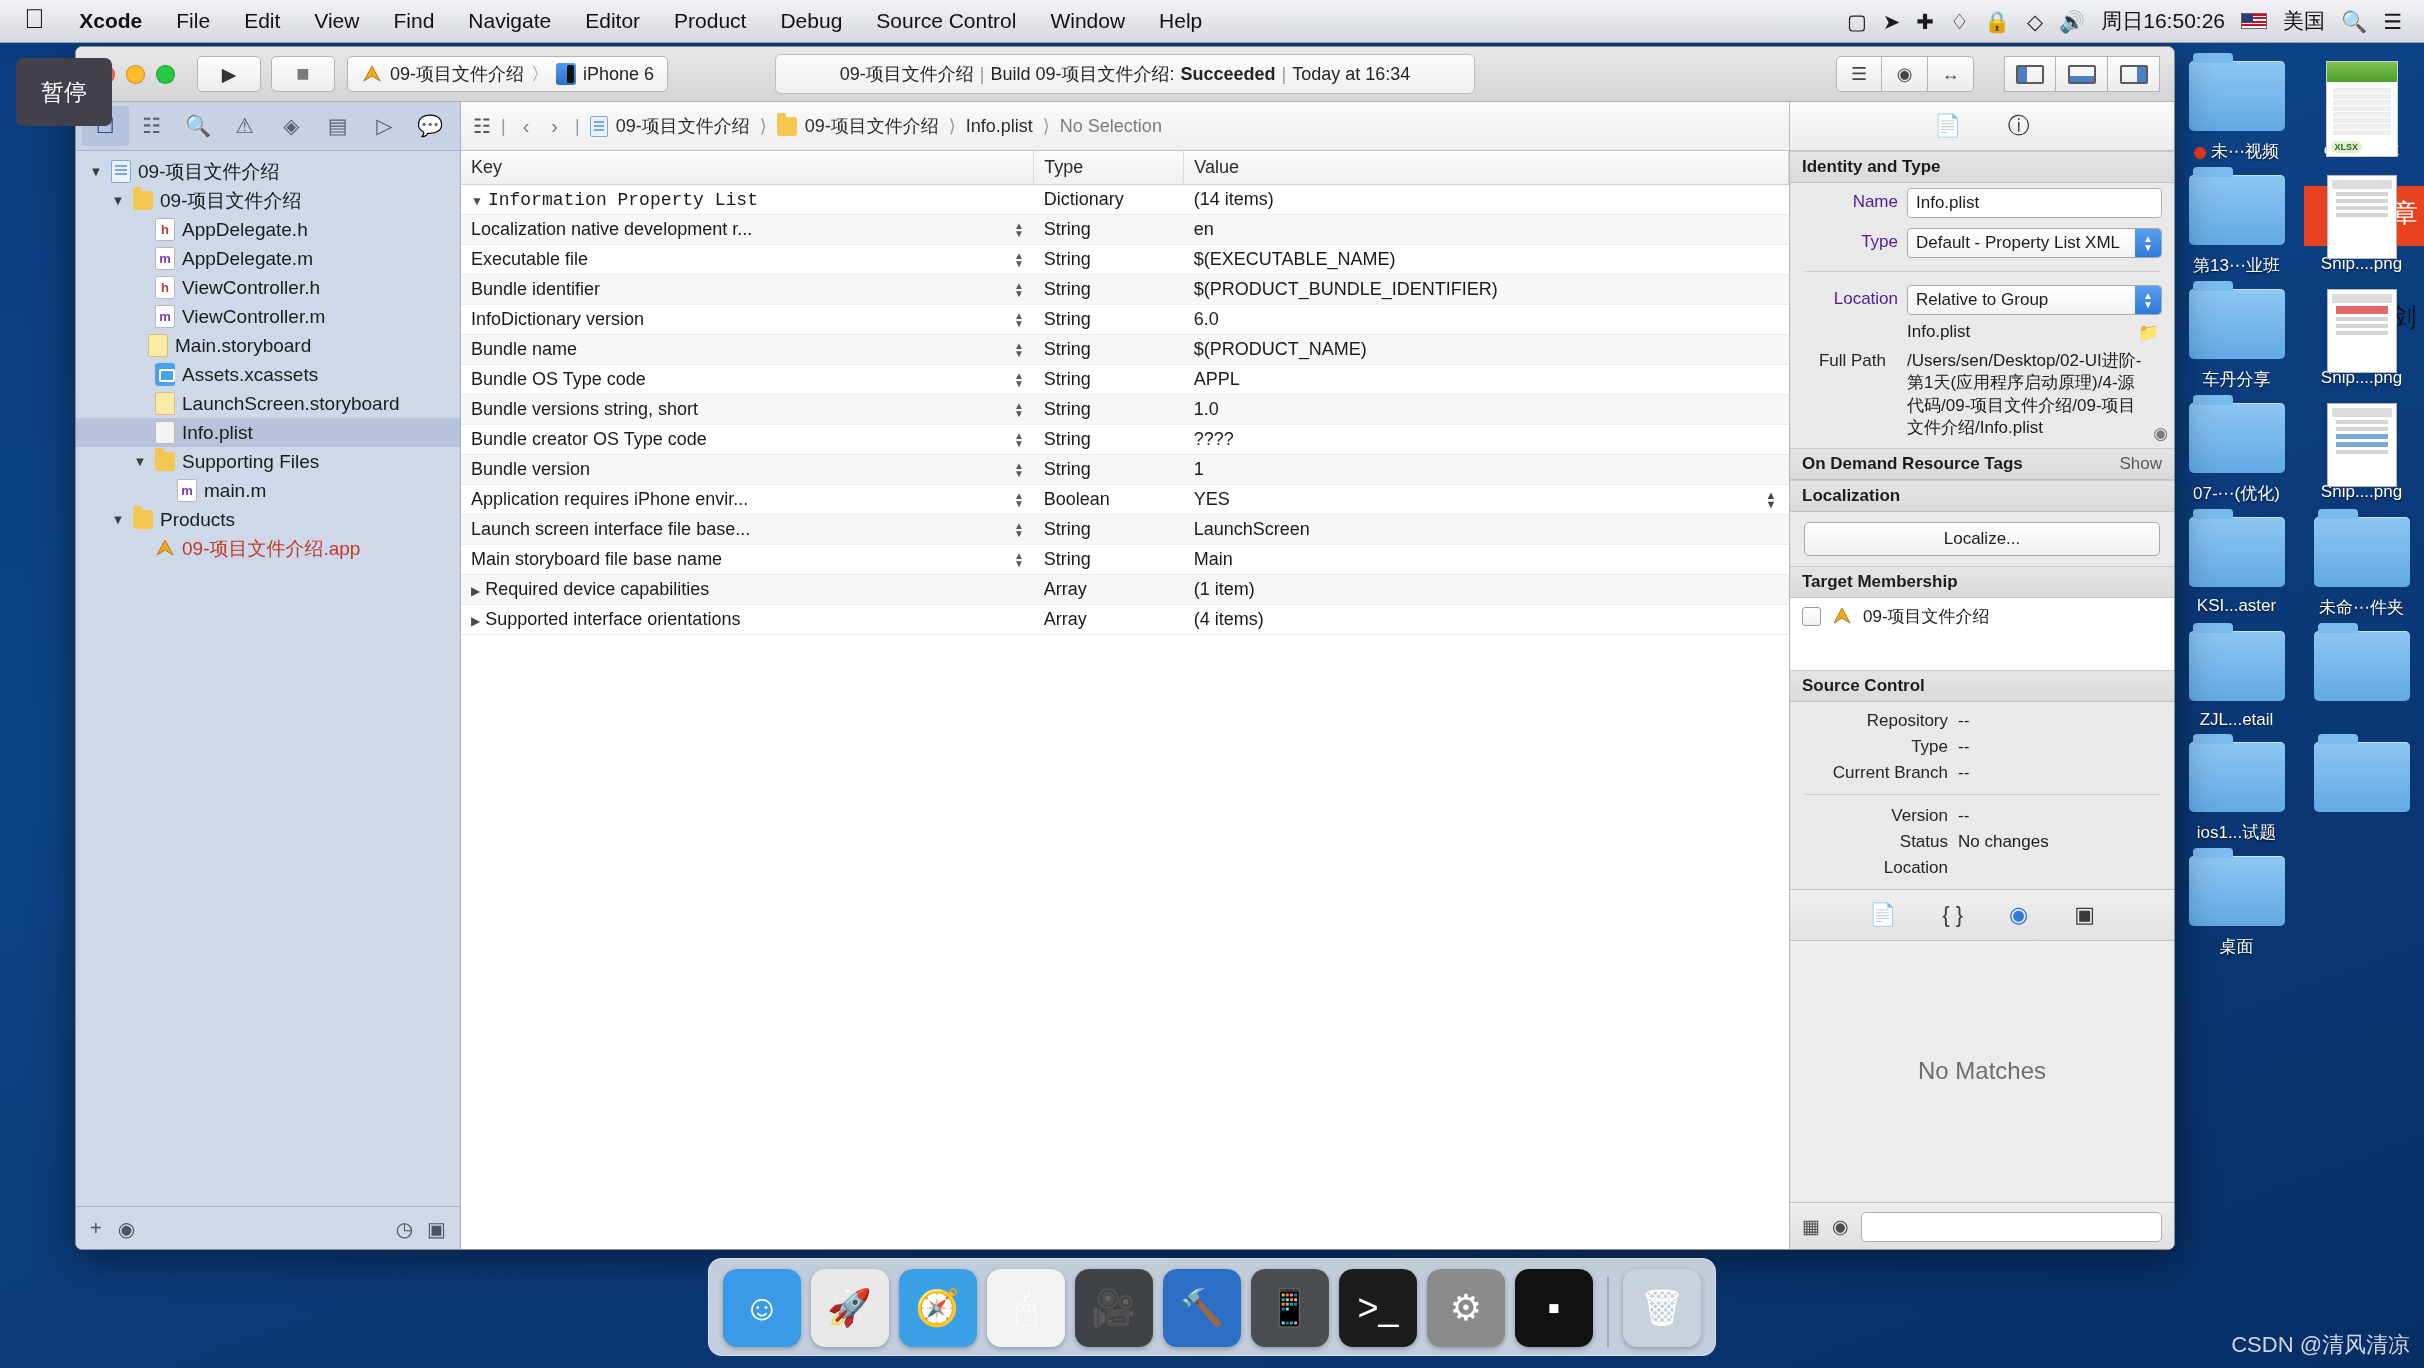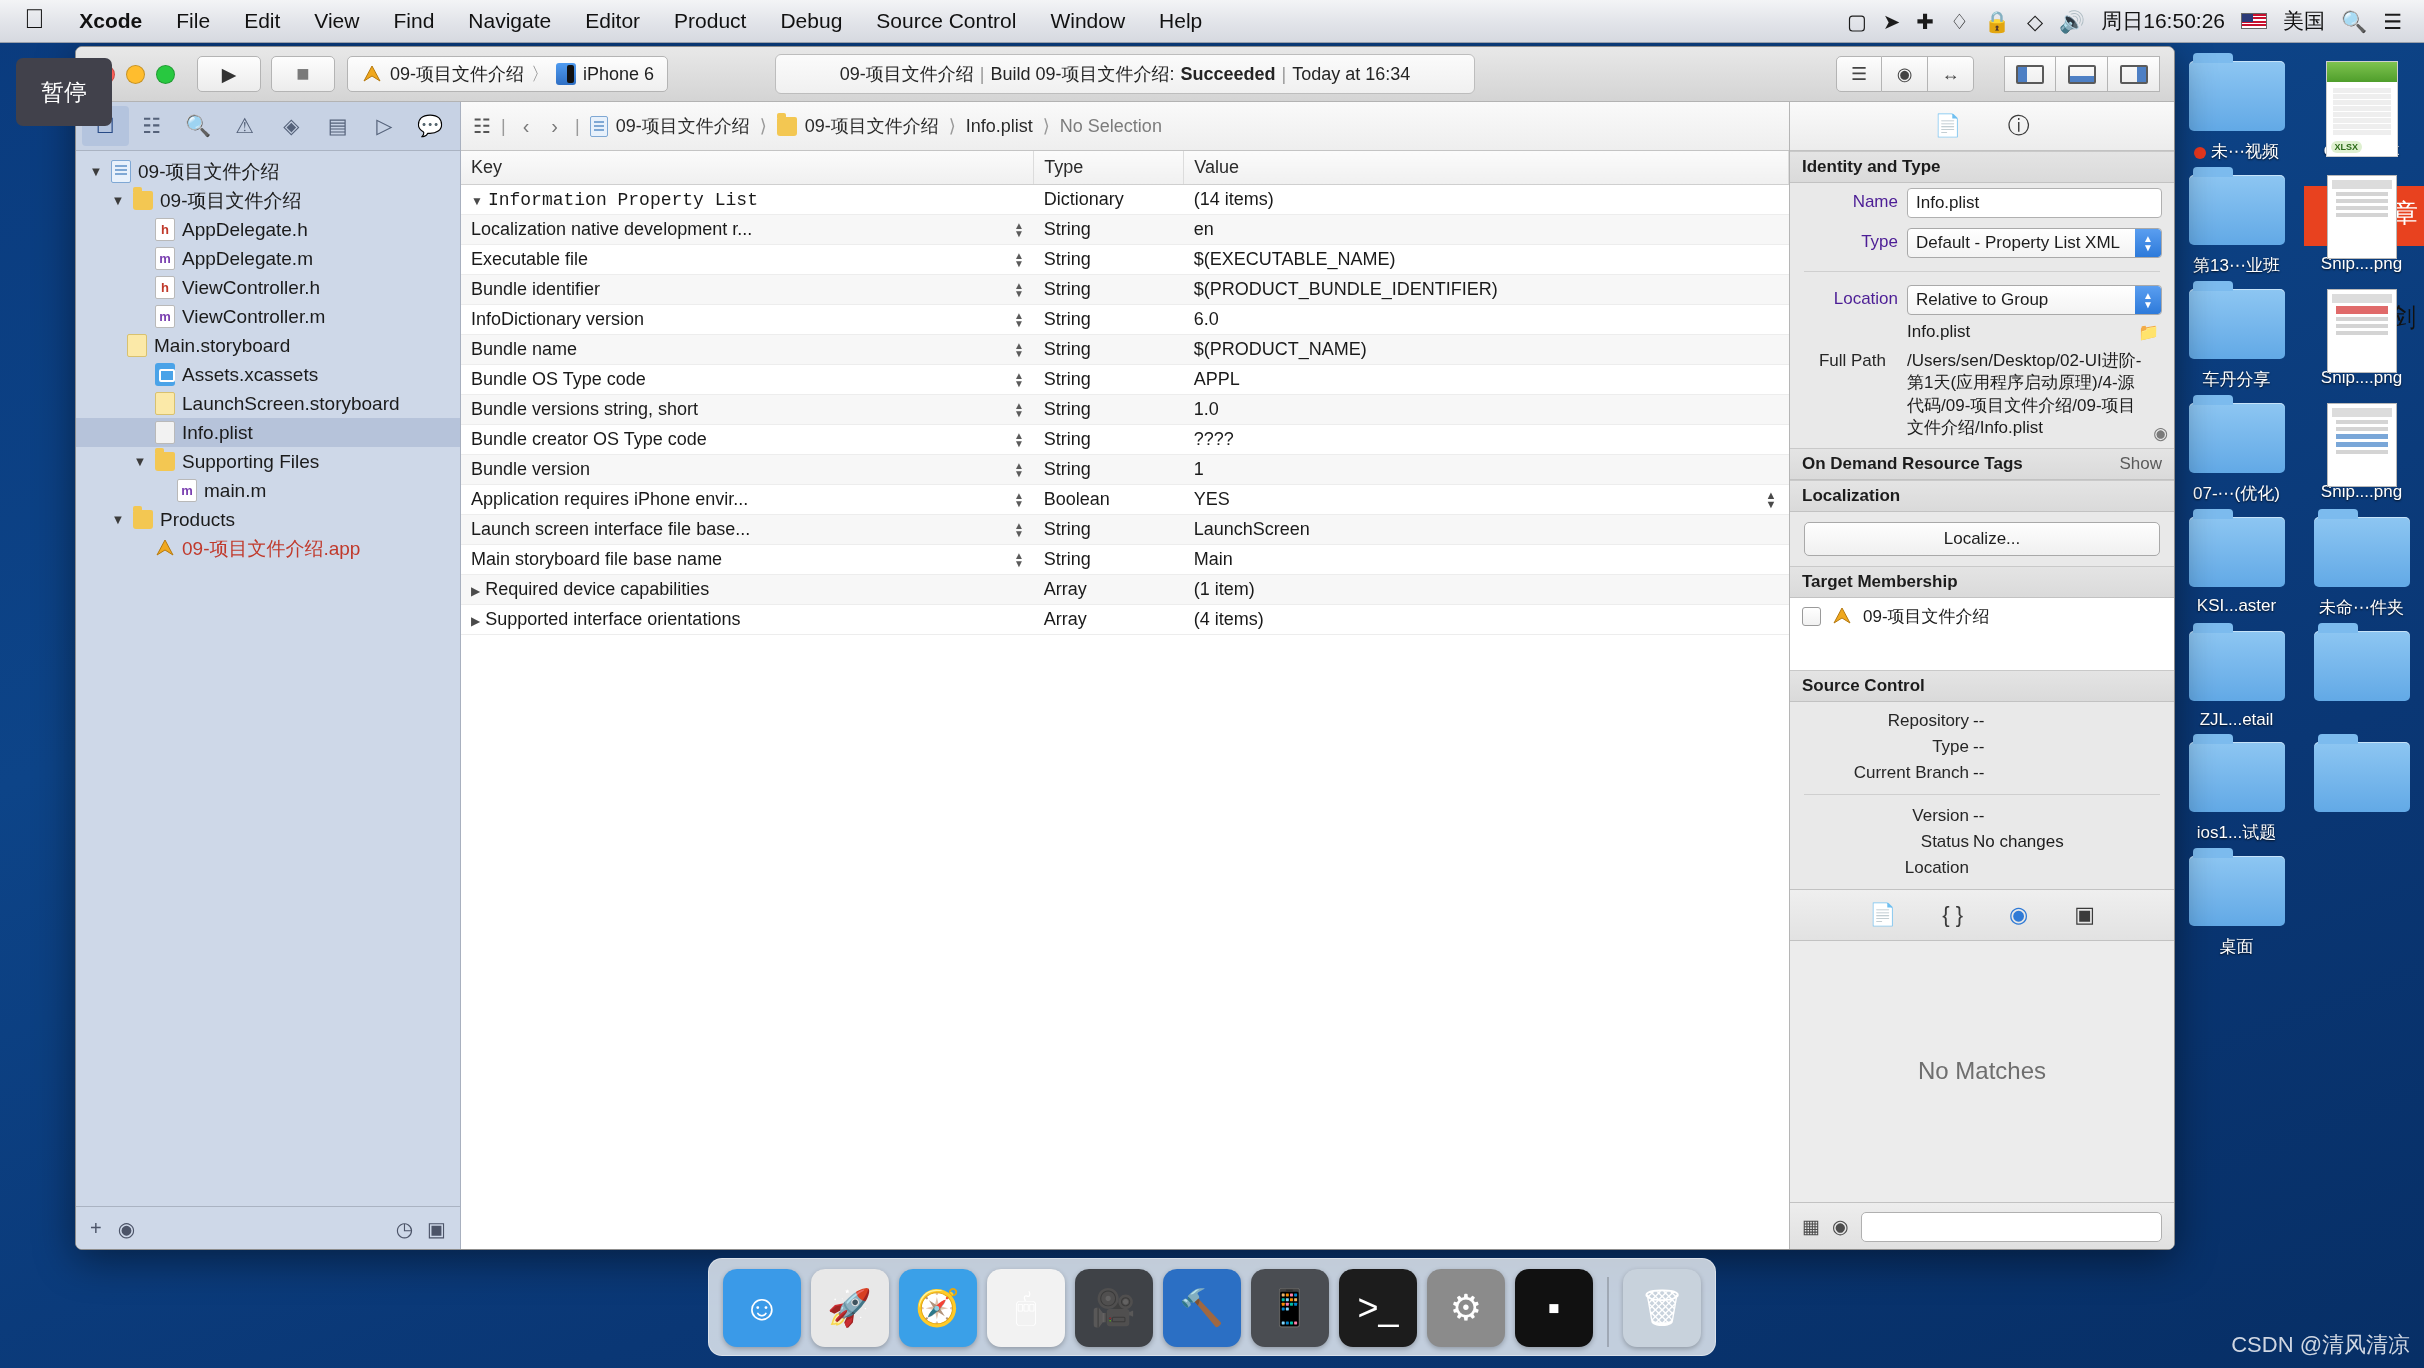--- a/index.html
+++ b/index.html
@@ -184,21 +184,21 @@
   .fullpath { padding-left:117px; padding-right:26px; line-height:1.32; word-break:break-all;
               position:relative; color:#1c1c1c; }
   .fullpath .lab { position:absolute; left:0; width:96px; text-align:right; color:#262626; }
   .btnwide { margin:10px 14px; background:linear-gradient(to bottom,#fefefe,#f0f0f0);
              border:1px solid #a9a9a9; border-radius:5px; height:34px;
              display:flex; align-items:center; justify-content:center; font-size:17px; }
   .tmrow { display:flex; align-items:center; gap:10px; padding:7px 12px; background:#fff; }
   .cbox { width:19px; height:19px; border:1px solid #9a9a9a; border-radius:3px;
           background:linear-gradient(to bottom,#fff,#f1f1f1); flex:none; }
   .tmwhite { background:#fff; height:72px; }
-  .scrow { display:flex; padding:3px 29px; gap:4px; }
+  .scrow { display:flex; padding:3px 8px; gap:10px; }
   .sclab { width:150px; text-align:right; color:#262626; }
   .scval { color:#1c1c1c; }
   .hr { height:1px; background:#cfcfcf; margin:8px 14px; }
   #inspbar { height:52px; border-top:1px solid #c2c2c2; border-bottom:1px solid #c2c2c2;
              background:linear-gradient(to bottom,#efefef,#e2e2e2);
              display:flex; align-items:center; justify-content:center; gap:46px; }
   #inspbar .ic { font-size:22px; color:#3b3b3b; }
   #inspbar .ic.sel { color:#2f7ad6; }
   #nomatch { flex:1; background:#ececec; display:flex; align-items:center;
              justify-content:center; color:#6e6e6e; font-size:24px; }
@@ -504,21 +504,21 @@
           <div class="trow" style="padding-left: 56px;">
             <span class="tw"></span>
             <span class="ficon hh">h</span>
             <span style="color: rgb(27, 27, 27);">ViewController.h</span>
           </div>
           <div class="trow" style="padding-left: 56px;">
             <span class="tw"></span>
             <span class="ficon mm">m</span>
             <span style="color: rgb(27, 27, 27);">ViewController.m</span>
           </div>
-          <div class="trow" style="padding-left: 28px;">
+          <div class="trow" style="padding-left: 49px;">
             <span class="tw"></span>
             <span class="ficon sb"></span>
             <span style="color: rgb(27, 27, 27);">Main.storyboard</span>
           </div>
           <div class="trow" style="padding-left: 56px;">
             <span class="tw"></span>
             <span class="ficon xca"></span>
             <span style="color: rgb(27, 27, 27);">Assets.xcassets</span>
           </div>
           <div class="trow" style="padding-left: 56px;">

